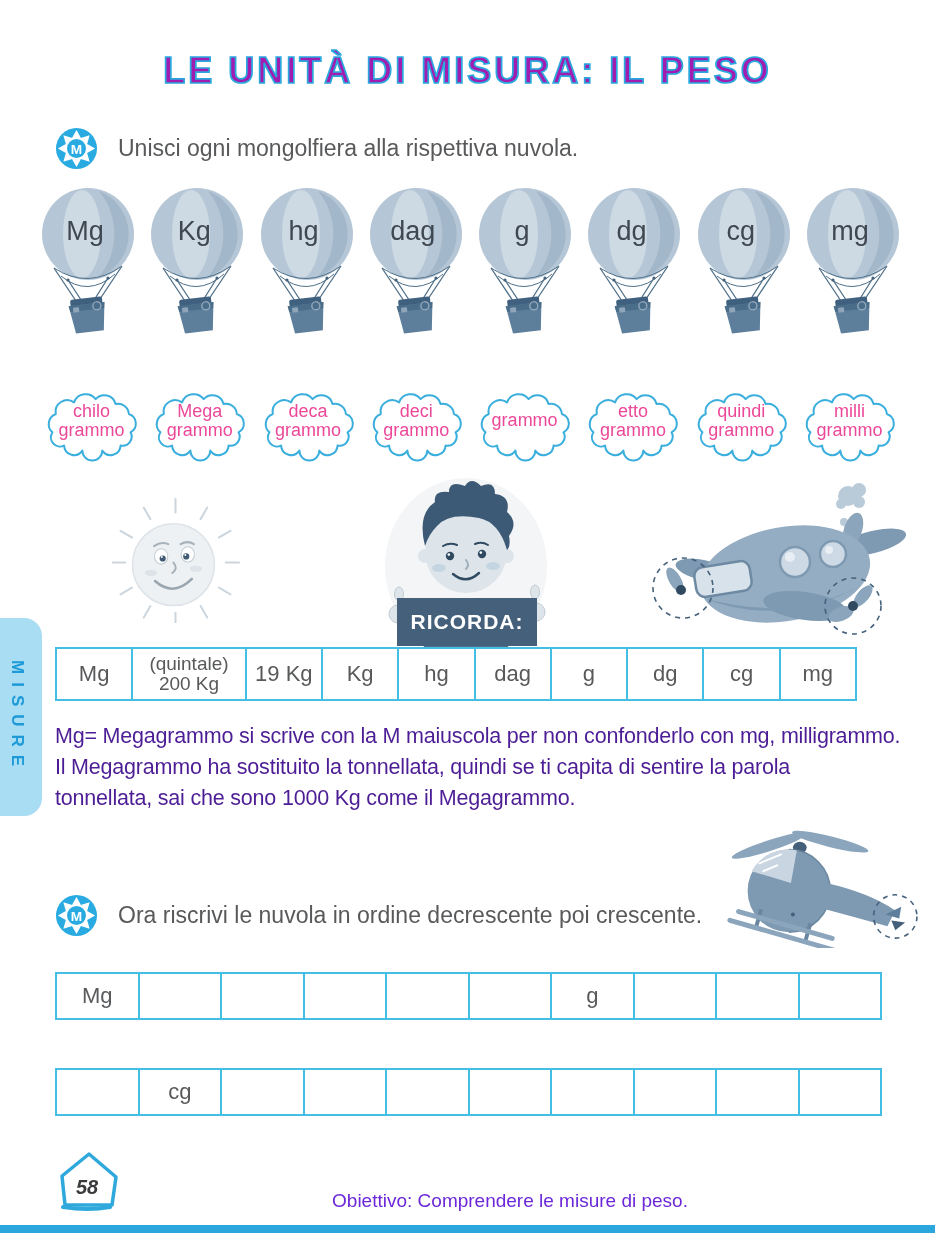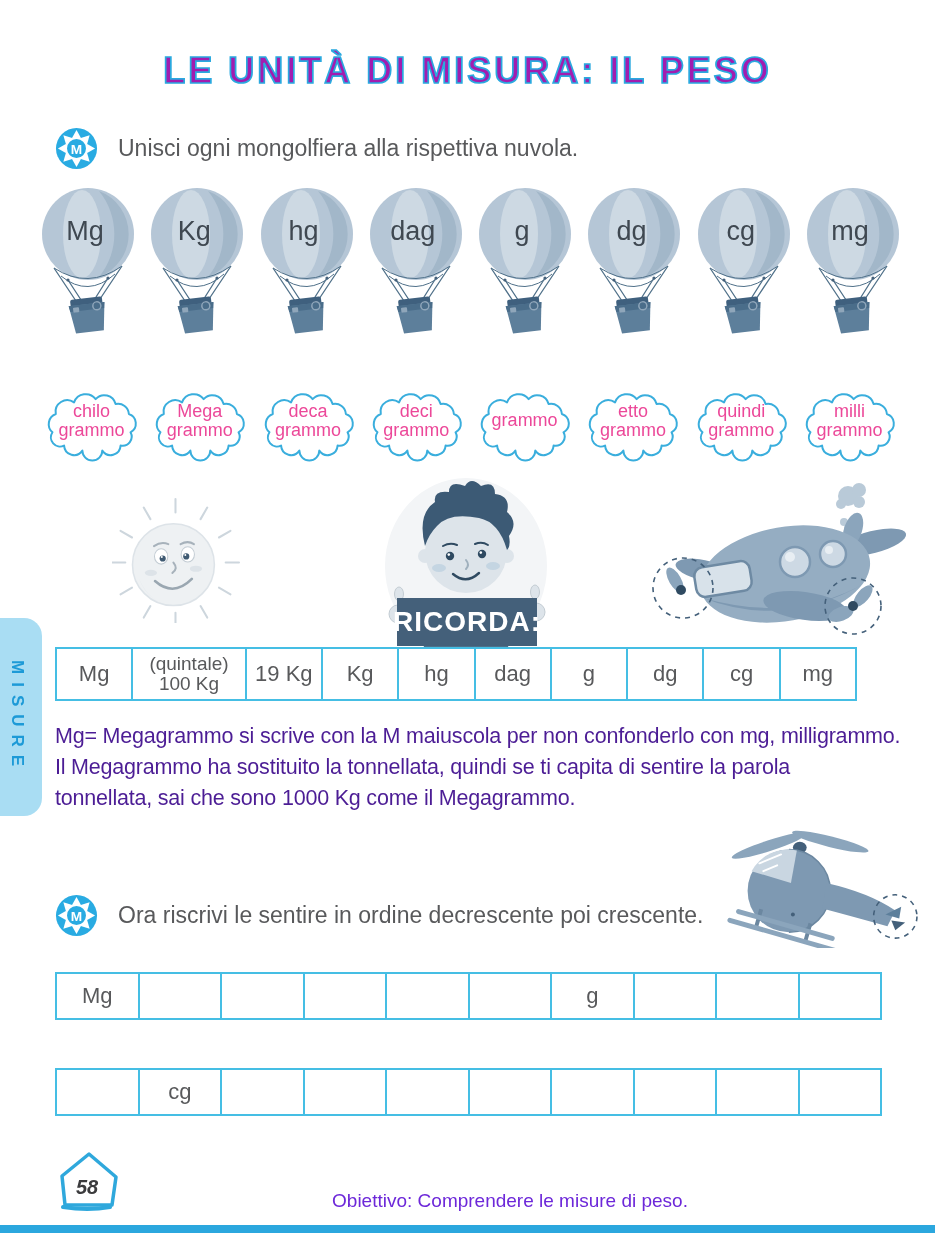--- a/index.html
+++ b/index.html
@@ -33,21 +33,21 @@
   .cloud-label{
     position:absolute;inset:6px 4px 12px 4px;display:flex;flex-direction:column;
     align-items:center;justify-content:center;font-size:18px;line-height:1.08;color:#ec4899;
   }
   
   .sun-art{position:absolute;left:112px;top:495px;width:128px;height:128px;}
   .boy-art{position:absolute;left:383px;top:474px;width:167px;height:178px;}
   .boy-art svg{width:100%;height:100%;display:block;}
   .ricorda-sign{
     position:absolute;left:14px;top:124px;width:140px;height:48px;background:#44607a;
-    color:#ffffff;font-weight:bold;font-size:28px;letter-spacing:1px;
+    color:#ffffff;font-weight:bold;font-size:21px;letter-spacing:1px;
     display:flex;align-items:center;justify-content:center;
   }
   .plane-art{position:absolute;left:645px;top:478px;width:285px;height:165px;}
   .heli-art{position:absolute;left:702px;top:820px;width:232px;height:128px;}
   
   .units-table{position:absolute;left:55px;top:647px;width:802px;height:54px;display:flex;}
   .utcell{
     flex:1;border:2px solid #45bee4;margin-left:-2px;
     display:flex;flex-direction:column;align-items:center;justify-content:center;
     font-size:22px;color:#58595b;line-height:1.05;background:#fff;
@@ -351,21 +351,21 @@
   <circle cx="208" cy="128" r="5" fill="#2f4a61"></circle>
 </svg>
 
 <div class="units-table">
   <div class="utcell">
       <span>Mg</span>
       <span></span>
     </div>
   <div class="utcell wide">
       <span>(quintale)</span>
-      <span>100 Kg</span>
+      <span>200 Kg</span>
     </div>
   <div class="utcell">
       <span>19 Kg</span>
       <span></span>
     </div>
   <div class="utcell">
       <span>Kg</span>
       <span></span>
     </div>
   <div class="utcell">
@@ -420,21 +420,21 @@
     <rect x="104" y="100" width="4" height="18" fill="#6b87a0"></rect>
     <rect x="30" y="106" width="104" height="5" rx="2.5" fill="#8ba5bc"></rect>
     <rect x="24" y="117" width="116" height="5" rx="2.5" fill="#8ba5bc"></rect>
   </g>
 </svg>
 
 <div class="ex-row" id="ex2-row">
   <svg class="m-badge">
       <use href="#sym-badge"></use>
     </svg>
-  <div class="instruction">Ora riscrivi le sentire in ordine decrescente poi crescente.</div>
+  <div class="instruction">Ora riscrivi le nuvola in ordine decrescente poi crescente.</div>
 </div>
 
 <div class="fill-table" id="fill-a">
   <div class="ftcell">Mg</div>
   <div class="ftcell"></div>
   <div class="ftcell"></div>
   <div class="ftcell"></div>
   <div class="ftcell"></div>
   <div class="ftcell"></div>
   <div class="ftcell">g</div>

